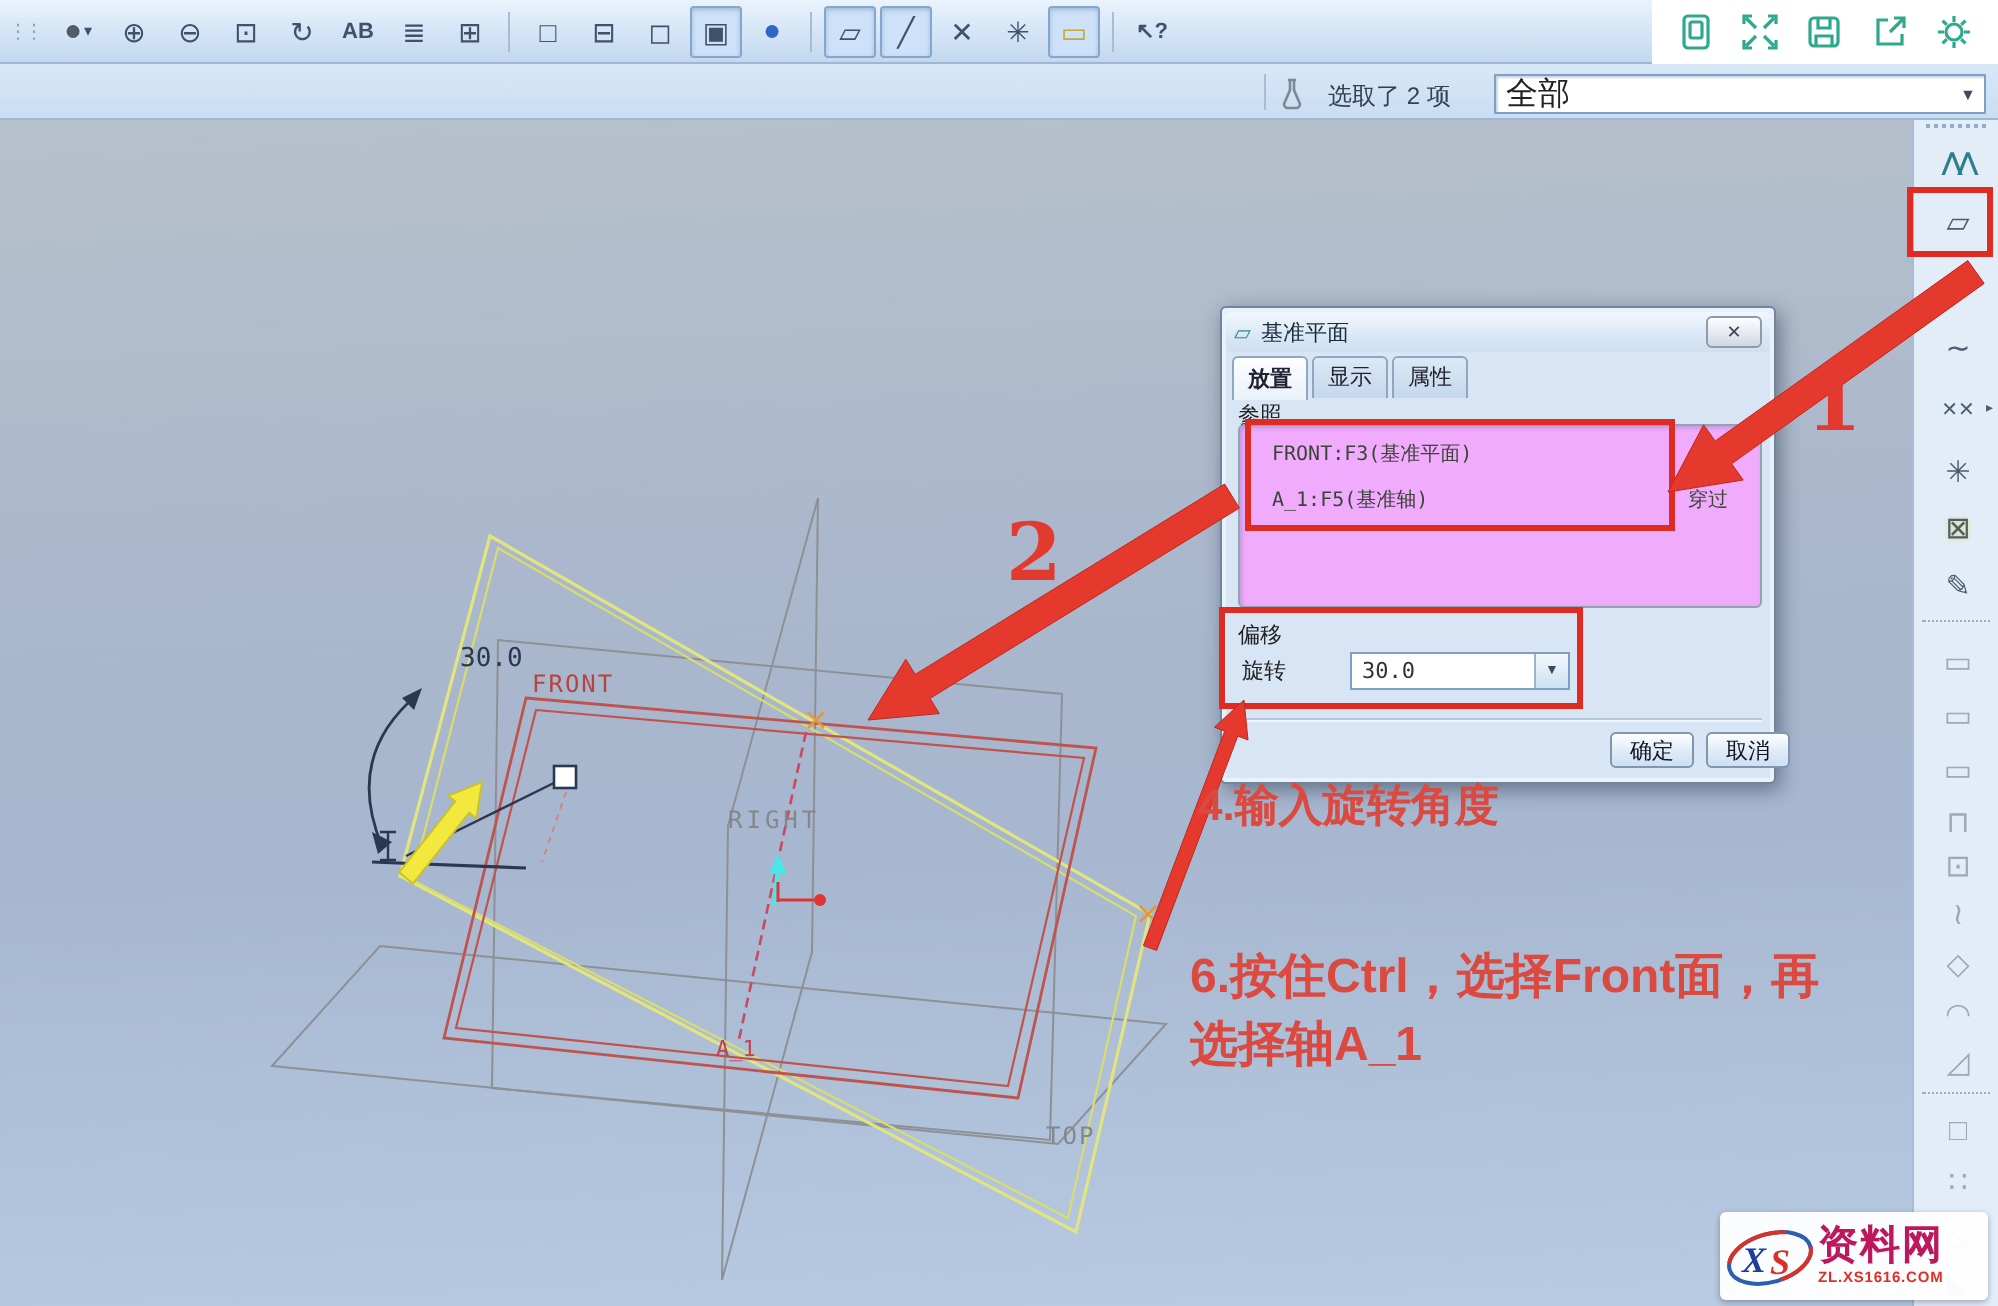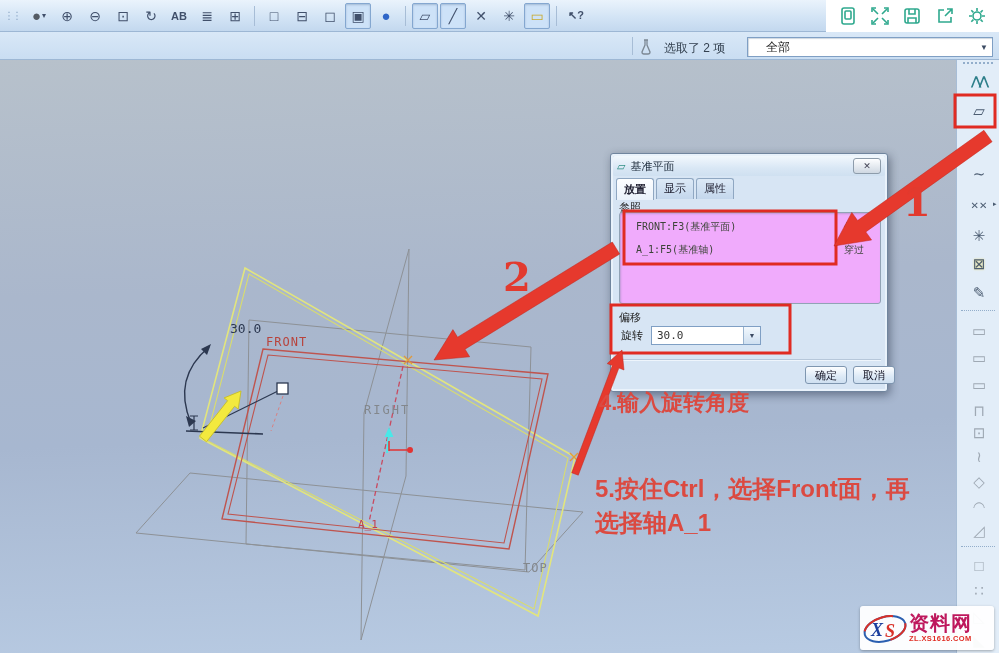--- a/index.html
+++ b/index.html
@@ -27,21 +27,21 @@
   .gicon{width:22px;height:22px;display:block;}
 
   
   .statusbar{position:absolute;left:0;top:32px;width:999px;height:28px;
     background:linear-gradient(180deg,#d9e8f7 0%,#c9ddf2 100%);border-bottom:1px solid #9db7d4;box-sizing:border-box;}
   .status-div{position:absolute;left:632px;top:5px;height:18px;width:1px;background:#a7bdd6;}
   .status-flask{position:absolute;left:640px;top:7px;}
   .status-text{position:absolute;left:664px;top:8px;font-size:12px;color:#33404f;}
   .filter-combo{position:absolute;left:747px;top:5px;width:244px;height:18px;background:#fff;
     border:1px solid #7f9fc4;box-shadow:inset 1px 1px 1px rgba(90,120,150,.3);display:flex;align-items:center;}
-  .filter-combo .val{flex:1;font-size:12px;color:#222;padding-left:18px;}
+  .filter-combo .val{flex:1;font-size:16px;color:#222;padding-left:5px;}
   .filter-combo .dd{width:16px;text-align:center;font-size:8px;color:#3c4b63;}
 
   
   .viewport{position:absolute;left:0;top:60px;width:956px;height:593px;
     background:linear-gradient(178deg,#b7c1cb 0%,#aab7cc 38%,#a7b7d0 62%,#b8cbe3 100%);}
   .viewport svg{position:absolute;left:0;top:0;}
 
   
   .sidebar{position:absolute;left:956px;top:60px;width:43px;height:593px;background:#e2edf8;
     border-left:1px solid #a7bdd6;box-sizing:border-box;}
@@ -67,21 +67,21 @@
     background:linear-gradient(180deg,#fdfeff,#cfd8e2);color:#445;font-size:9px;display:flex;align-items:center;justify-content:center;}
   .dlg-tabs{position:absolute;left:5px;top:24px;height:20px;display:flex;align-items:center;gap:2px;}
   .tab{padding:2px 7px 3px 7px;font-size:11px;color:#223;background:linear-gradient(180deg,#dce9f6,#c4d7ec);
     border:1px solid #8fa7c2;border-bottom:none;border-radius:3px 3px 0 0;}
   .tab.active{background:linear-gradient(180deg,#fdfeff,#e9f1fa);font-weight:bold;position:relative;top:1px;padding-top:3px;}
   .dlg-label{position:absolute;font-size:11px;color:#222;}
   .listbox{position:absolute;left:8px;top:58px;width:262px;height:92px;background:#f0abfc;
     border:1px solid #91a3b5;border-radius:3px;box-shadow:inset 1px 1px 2px rgba(100,120,140,.35);box-sizing:border-box;padding-top:7px;}
   .lrow{display:flex;justify-content:space-between;padding:0 16px 0 16px;margin-bottom:9px;
     font-family:"DejaVu Sans Mono",monospace;font-size:10px;color:#3c4438;}
-  .rot-row{position:absolute;left:10px;top:172px;display:flex;align-items:center;}
+  .rot-row{position:absolute;left:10px;top:172px;display:flex;align-items:center;gap:24px;}
   .rot-row .lbl{font-size:11px;color:#222;margin-right:8px;}
   .combo{width:110px;height:19px;background:#fff;border:1px solid #7f9fc4;display:flex;align-items:center;box-sizing:border-box;}
   .combo .combo-val{flex:1;font-size:11px;color:#333;padding-left:5px;font-family:"DejaVu Sans Mono",monospace;}
   .combo .combo-btn{width:16px;height:100%;display:flex;align-items:center;justify-content:center;font-size:7px;color:#3c4b63;
     background:linear-gradient(180deg,#f2f8fd,#cfe0f1);border-left:1px solid #9ab4cf;}
   .dlg-sep{position:absolute;left:6px;right:6px;top:205px;border-top:1px solid #b6c7da;border-bottom:1px solid #eef5fc;}
   .dbtn{position:absolute;top:212px;width:42px;height:18px;font-size:11px;color:#112;
     background:linear-gradient(180deg,#fdfeff 0%,#dce9f6 60%,#cfe0f1 100%);
     border:1px solid #7e96b0;border-radius:3px;padding:0;font-family:"Liberation Sans",sans-serif;}
   .dbtn.ok{left:194px;}
@@ -367,21 +367,21 @@
     <polygon points="983.9,130.3 857.6,220.5 851.8,212.4 834,246 871.6,240 865.8,231.9 992.1,141.7" fill="#e6392d" stroke="#c0271d" stroke-width="0.5"></polygon>
 
     <polygon points="612.3,242 457.6,337.2 452.9,329.6 434,360 469.7,356.8 465,349.2 619.7,254" fill="#e6392d" stroke="#c0271d" stroke-width="0.5"></polygon>
 
     <polygon points="578.3,475.2 618.9,368 624,370 622,350 607.2,363.6 612.3,365.6 571.7,472.8" fill="#e6392d" stroke="#c0271d" stroke-width="0.5"></polygon>
   </svg>
   <div class="num" style="left:903px;top:178px;font-size:40px">1</div>
   <div class="num" style="left:503px;top:253px;font-size:40px">2</div>
   <div class="step-text" style="left:599px;top:388px;font-size:22px">4.输入旋转角度</div>
   <div class="step-text" style="left:595px;top:472px;font-size:24px;line-height:34px">
-    <div>5.按住Ctrl，选择Front面，再</div>
+    <div>6.按住Ctrl，选择Front面，再</div>
     <div>选择轴A_1</div>
   </div>
 
   <div class="watermark">
     <svg width="46" height="40" viewBox="0 0 46 40">
       <g transform="rotate(-16 23 21)">
         <ellipse cx="23" cy="21" rx="21" ry="12" fill="none" stroke="#2b5fb0" stroke-width="2"></ellipse>
         <ellipse cx="23" cy="21" rx="21" ry="12" fill="none" stroke="#d93028" stroke-width="2" stroke-dasharray="34,32" stroke-dashoffset="10"></ellipse>
       </g>
       <text x="9" y="28" font-size="18" font-style="italic" font-weight="bold" fill="#1c3f9e" font-family="Liberation Serif, serif">X</text>

